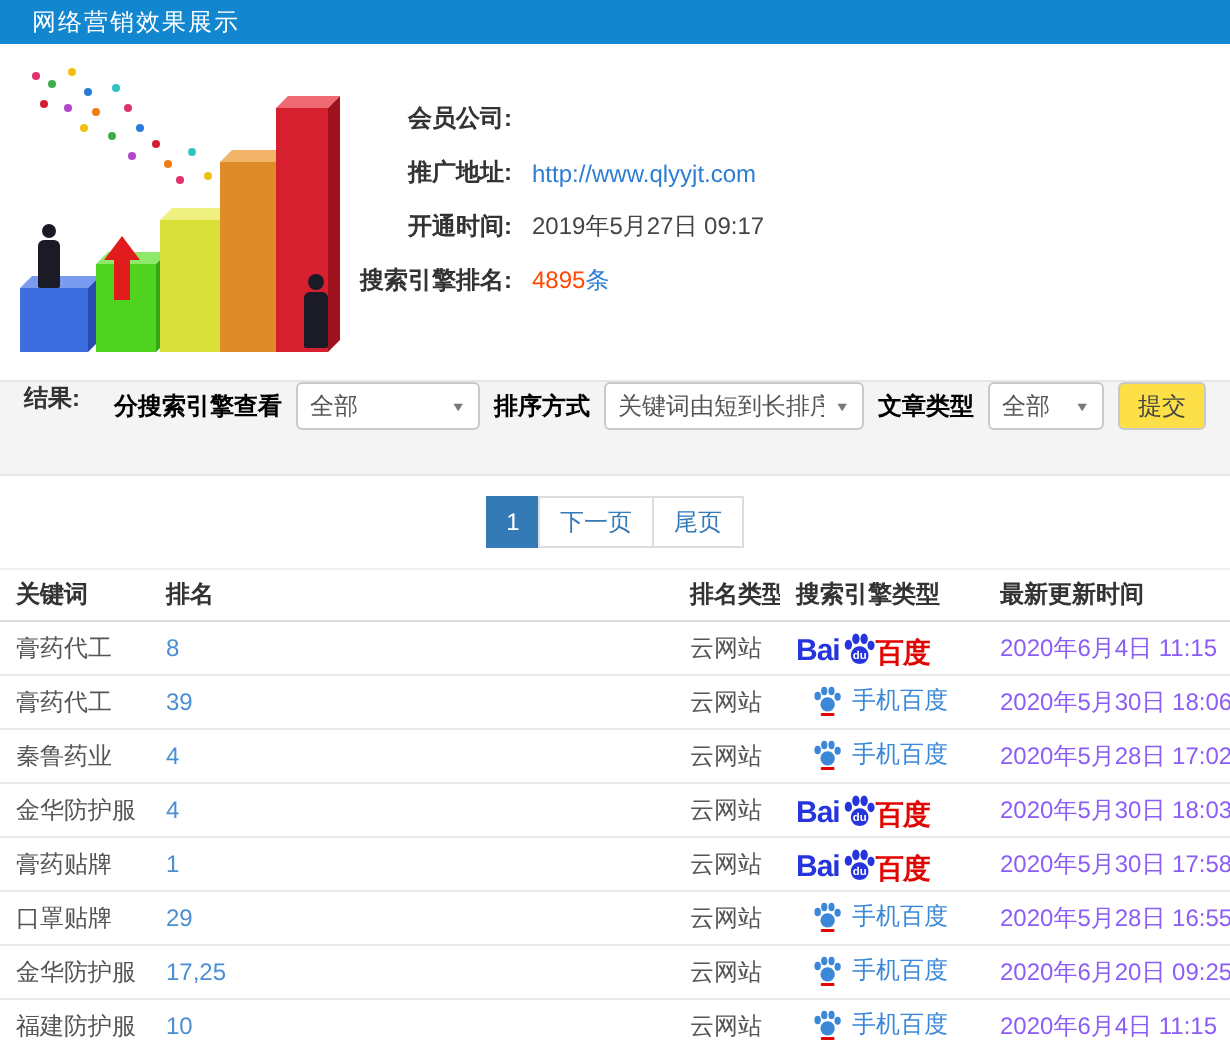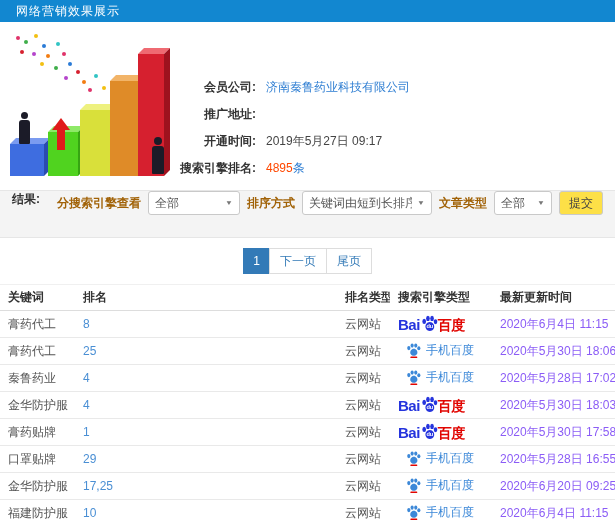--- a/index.html
+++ b/index.html
@@ -48,34 +48,34 @@
 
   .figure { position:absolute; }
   .figure .head { width:7px; height:7px; border-radius:50%; background:#1b1b28; margin:0 auto 1px; }
   .figure .body { width:11px; height:24px; background:#1b1b28; border-radius:3px 3px 1px 1px; }
   .man-left  { left:17px; bottom:42px; }
   .man-right { left:150px; bottom:12px; }
   .man-right .head { width:8px; height:8px; }
   .man-right .body { width:12px; height:28px; }
 
   
-  .fields { position:absolute; left:168px; top:24px; width:440px;margin-top:28px; }
+  .fields { position:absolute; left:168px; top:24px; width:440px; }
   .field-row { display:flex; align-items:center; height:27px; }
   .field-label { width:88px; text-align:right; font-weight:bold; color:#333; flex:none; }
   .field-value { margin-left:10px; color:#444; }
   .link-blue { color:#2d7dd2; }
   .rank-count { color:#ff4800; }
   .rank-unit { color:#2d7dd2; }
 
   
   .filter-band { height:48px; background:#f4f4f4; border-top:1px solid #e6e6e6;
     border-bottom:1px solid #e6e6e6; display:flex; align-items:flex-start; padding:0 12px; }
   .result-label { font-weight:bold; color:#333; }
   .filter-controls { margin-left:auto; display:flex; align-items:center; gap:7px; }
-  .filter-controls .flabel { font-weight:bold; color:#a16207; white-space:nowrap; }
+  .filter-controls .flabel { font-weight:bold; color:#000000; white-space:nowrap; }
   .select { height:24px; background:#fff; border:1px solid #c9c9c9; border-radius:3px;
     display:flex; align-items:center; padding:0 6px; color:#555; cursor:pointer; }
   .select .val { flex:1; white-space:nowrap; overflow:hidden; }
   .select .caret { font-size:8px; color:#777; margin-left:5px; transform:scaleY(0.8); }
   .sel-engine { width:92px; } .sel-sort { width:130px; } .sel-article { width:58px; }
   .submit-btn { height:24px; padding:0 9px; background:#fde047; border:1px solid #c9c9c9;
     border-radius:3px; color:#444; cursor:pointer; font-size:12px; }
 
   
   .pagination-wrap { height:46px; display:flex; align-items:center; justify-content:center; }
@@ -128,24 +128,24 @@
     </div>
     <div class="figure man-right">
       <div class="head"></div>
         <div class="body"></div>
     </div>
   </div>
 
   <div class="fields">
     <div class="field-row">
       <span class="field-label">会员公司:</span>
-      <span class="field-value link-blue">济南秦鲁药业科技有限公司</span>
     </div>
     <div class="field-row">
       <span class="field-label">推广地址:</span>
+      <span class="field-value link-blue">http://www.qlyyjt.com</span>
     </div>
     <div class="field-row">
       <span class="field-label">开通时间:</span>
       <span class="field-value">2019年5月27日 09:17</span>
     </div>
     <div class="field-row">
       <span class="field-label">搜索引擎排名:</span>
       <span class="field-value"><span class="rank-count">4895</span><span class="rank-unit">条</span></span>
     </div>
   </div>
@@ -204,21 +204,21 @@
             <text x="12.5" y="19" font-size="8" fill="#fff" text-anchor="middle" font-weight="bold">du</text>
           </svg>
         <span class="bd">百度</span>
       </span>
     </span>
     <span class="cell time">2020年6月4日 11:15</span>
   </div>
 
   <div class="trow">
     <span class="cell kw">膏药代工</span>
-    <span class="cell rank"><span class="rank-link">25</span></span>
+    <span class="cell rank"><span class="rank-link">39</span></span>
     <span class="cell rtype">云网站</span>
     <span class="cell">
       <span class="mobile-logo">
         <svg width="15" height="15" viewBox="0 0 24 24">
             <ellipse cx="4.5" cy="8" rx="2.6" ry="3.4" fill="#3c88d8"></ellipse>
             <ellipse cx="9.8" cy="4" rx="2.5" ry="3.4" fill="#3c88d8"></ellipse>
             <ellipse cx="15.6" cy="4" rx="2.5" ry="3.4" fill="#3c88d8"></ellipse>
             <ellipse cx="20.5" cy="8.5" rx="2.5" ry="3.2" fill="#3c88d8"></ellipse>
             <path d="M12.5 9 C8.5 9 6 13 7 16.2 C8 19.4 10.2 20.3 12.5 20.3 C14.8 20.3 17 19.4 18 16.2 C19 13 16.5 9 12.5 9 Z" fill="#3c88d8"></path>
             <rect x="7" y="21.5" width="11" height="2.5" rx="1" fill="#e10602"></rect>

